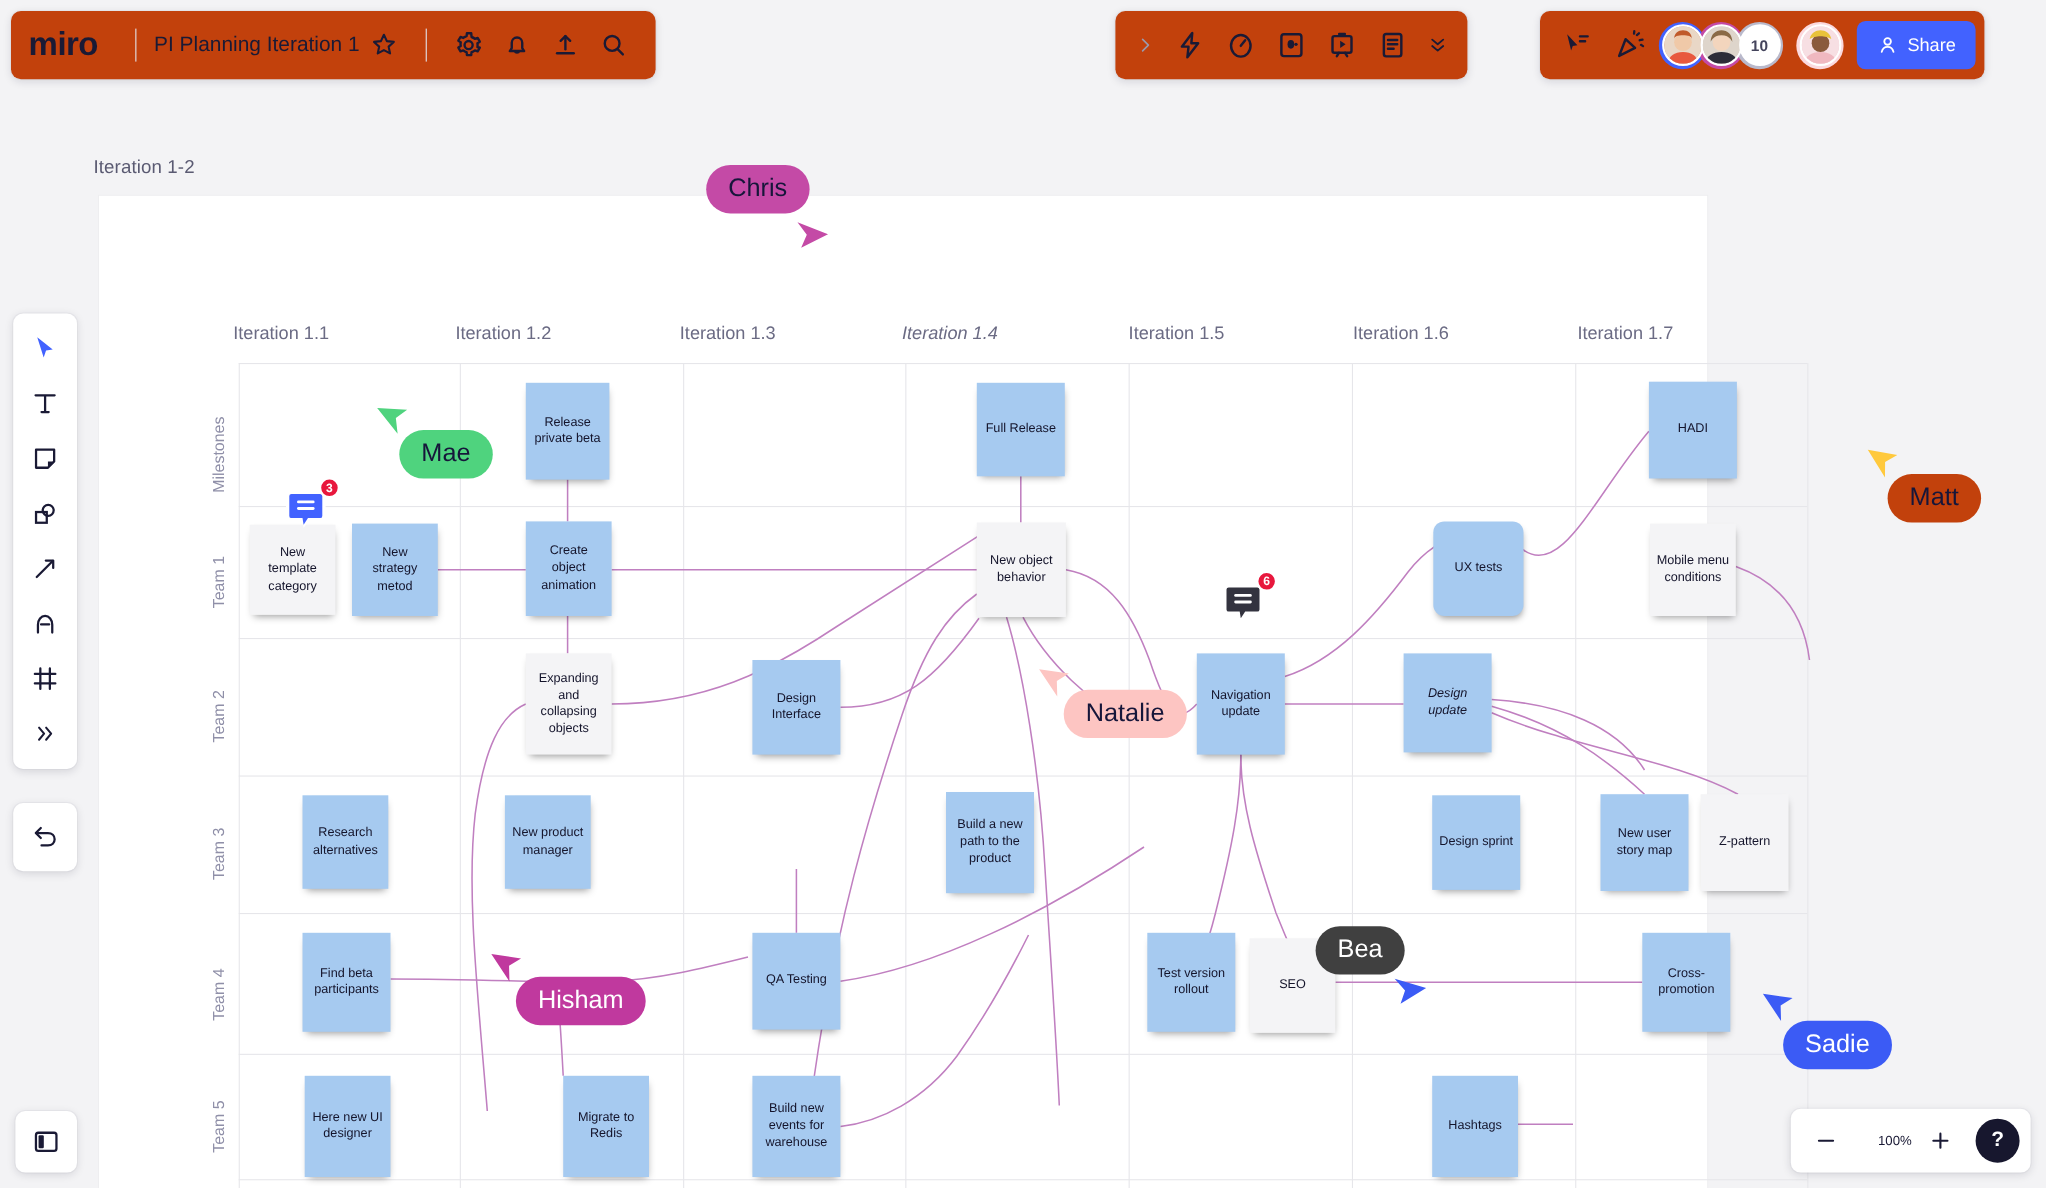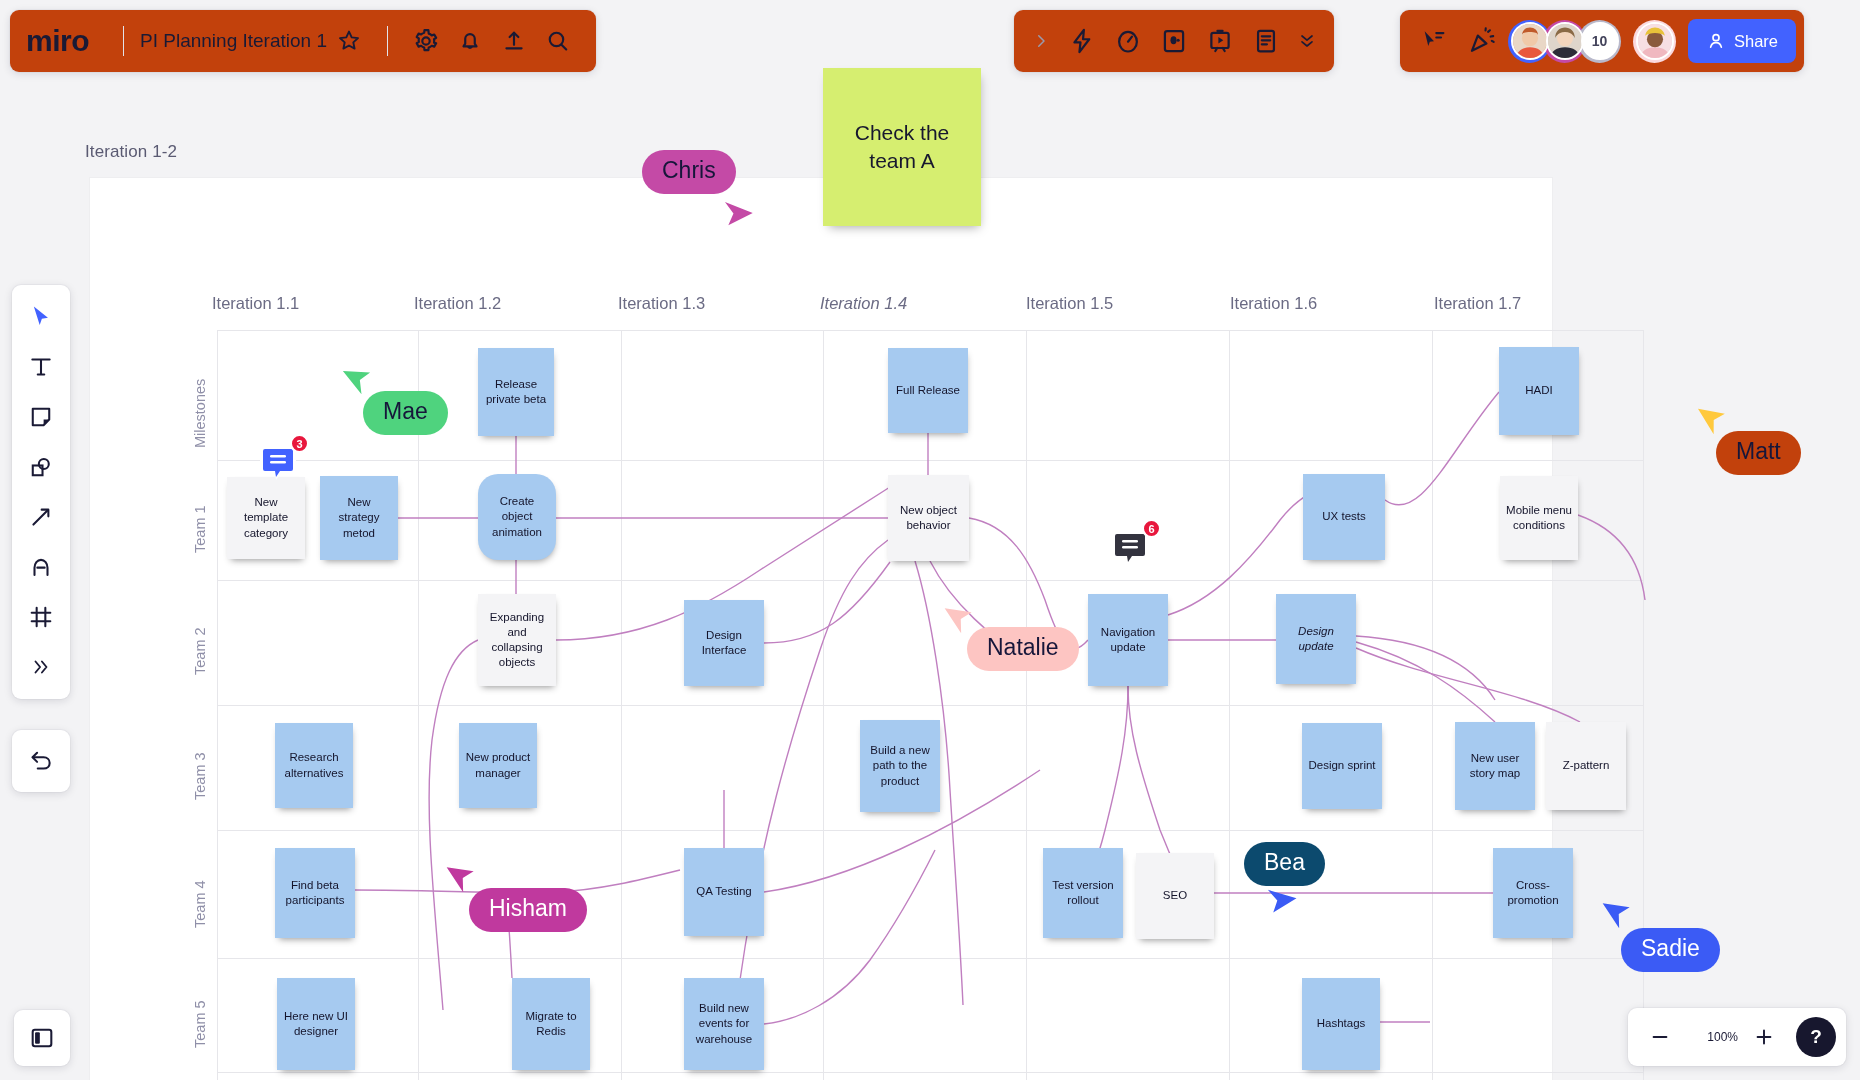--- a/index.html
+++ b/index.html
@@ -274,31 +274,30 @@
       <path d="M556,892 C600,890 640,880 680,870"></path>
       <path d="M764,892 C850,880 950,830 1040,770"></path>
       <path d="M724,848 C724,820 724,800 724,790"></path>
       <path d="M1380,1022 L1430,1022"></path>
       <path d="M1214,893 L1440,893"></path>
       <path d="M1493,893 L1440,893"></path>
       <path d="M764,1024 C800,1020 840,1000 870,960 C900,918 920,880 935,850"></path>
       <path d="M512,978 C510,940 508,912 506,890"></path>
     </svg>
 
-    <div class="bigpost" style="left:823px;top:68px;width:158px;height:158px;">Check the team A</div>
 
     <div id="notes-layer">
         <div class="note blue" style="left: 478px; top: 348px; width: 76px; height: 88px;">Release private beta</div>
         <div class="note blue" style="left: 888px; top: 348px; width: 80px; height: 85px;">Full Release</div>
         <div class="note blue" style="left: 1499px; top: 347px; width: 80px; height: 88px;">HADI</div>
         <div class="note gray" style="left: 227px; top: 477px; width: 78px; height: 82px;">New template category</div>
         <div class="note blue" style="left: 320px; top: 476px; width: 78px; height: 84px;">New strategy metod</div>
-        <div class="note blue" style="left: 478px; top: 474px; width: 78px; height: 86px; border-radius: 20px;">Create object animation</div>
+        <div class="note blue" style="left: 478px; top: 474px; width: 78px; height: 86px;">Create object animation</div>
         <div class="note gray" style="left: 888px; top: 475px; width: 81px; height: 86px;">New object behavior</div>
-        <div class="note blue" style="left: 1303px; top: 474px; width: 82px; height: 86px;">UX tests</div>
+        <div class="note blue" style="left: 1303px; top: 474px; width: 82px; height: 86px; border-radius: 10px;">UX tests</div>
         <div class="note gray" style="left: 1500px; top: 476px; width: 78px; height: 84px;">Mobile menu conditions</div>
         <div class="note gray" style="left: 478px; top: 594px; width: 78px; height: 92px;">Expanding and collapsing objects</div>
         <div class="note blue" style="left: 684px; top: 600px; width: 80px; height: 86px;">Design Interface</div>
         <div class="note blue" style="left: 1088px; top: 594px; width: 80px; height: 92px;">Navigation update</div>
         <div class="note blue" style="left: 1276px; top: 594px; width: 80px; height: 90px; font-style: italic;">Design update</div>
         <div class="note blue" style="left: 275px; top: 723px; width: 78px; height: 85px;">Research alternatives</div>
         <div class="note blue" style="left: 459px; top: 723px; width: 78px; height: 85px;">New product manager</div>
         <div class="note blue" style="left: 860px; top: 720px; width: 80px; height: 92px;">Build a new path to the product</div>
         <div class="note blue" style="left: 1302px; top: 723px; width: 80px; height: 86px;">Design sprint</div>
         <div class="note blue" style="left: 1455px; top: 722px; width: 80px; height: 88px;">New user story map</div>
@@ -363,21 +362,21 @@
           <svg width="30" height="34" viewBox="0 0 30 34">
             <path d="M2 2 L26 15 L13.5 17.5 L9 31 Z" fill="#c0399e"></path>
           </svg>
         </div>
         <div class="tag white-text" style="left: 469px; top: 888px; background: rgb(192, 57, 158);">Hisham</div>
         <div class="cursor" style="left: 1262px; top: 885px; transform: rotate(120deg);">
           <svg width="30" height="34" viewBox="0 0 30 34">
             <path d="M2 2 L26 15 L13.5 17.5 L9 31 Z" fill="#3b5bf5"></path>
           </svg>
         </div>
-        <div class="tag white-text" style="left: 1244px; top: 842px; background: #0c4a6e;">Bea</div>
+        <div class="tag white-text" style="left: 1196px; top: 842px; background: #404040;">Bea</div>
         <div class="cursor" style="left: 1605px; top: 896px; transform: rotate(-20deg);">
           <svg width="30" height="34" viewBox="0 0 30 34">
             <path d="M2 2 L26 15 L13.5 17.5 L9 31 Z" fill="#3b5bf5"></path>
           </svg>
         </div>
         <div class="tag white-text" style="left: 1621px; top: 928px; background: rgb(59, 91, 245);">Sadie</div>
       </div>
   </div>
 
   <div id="topleft-bar" class="bar">

